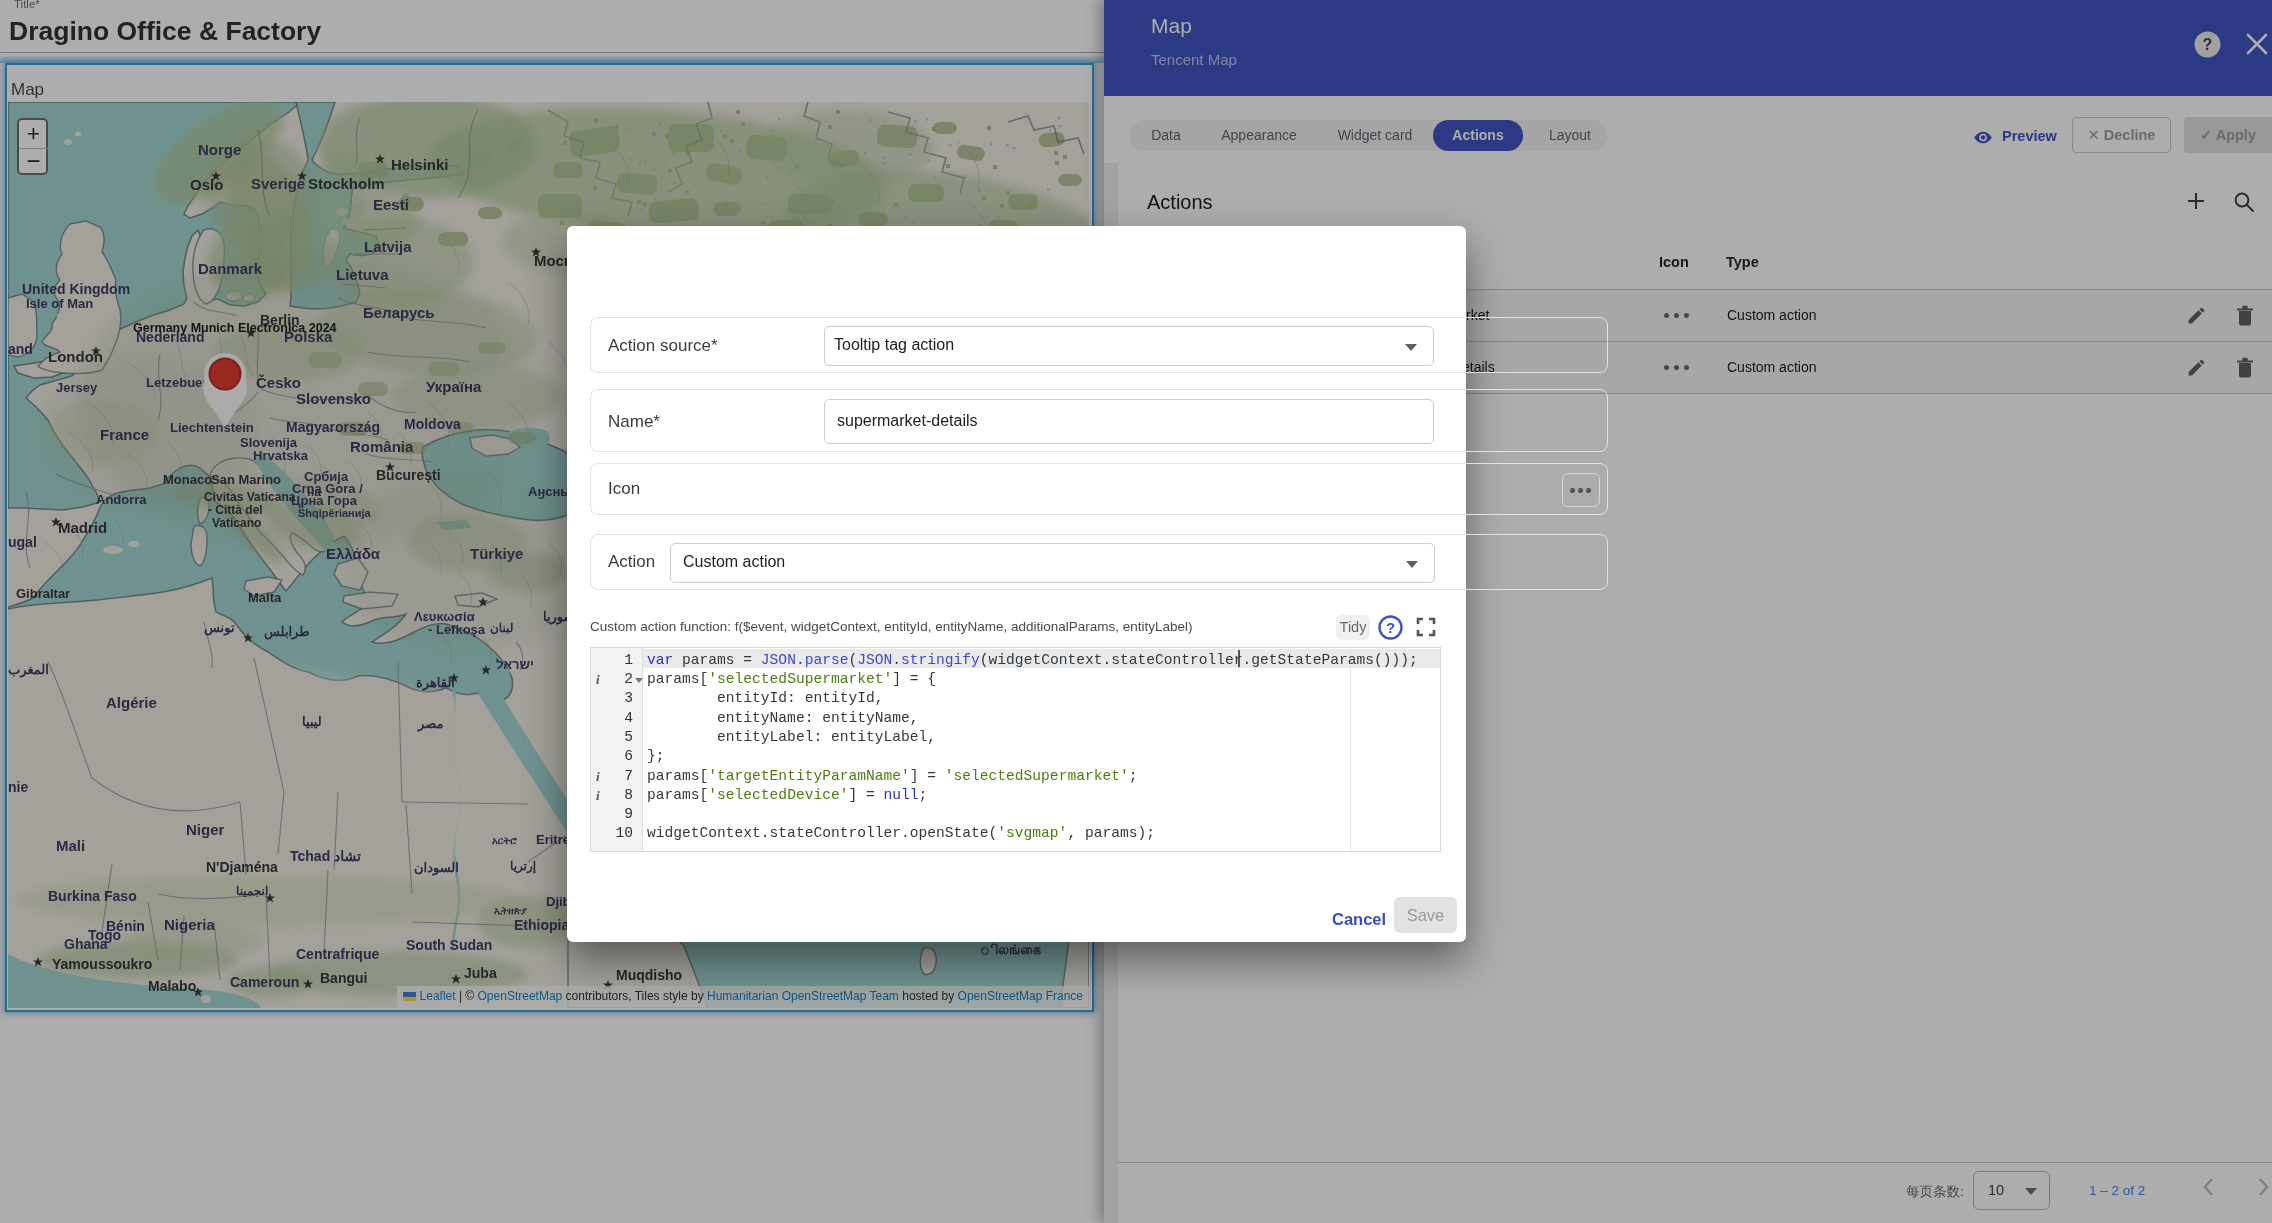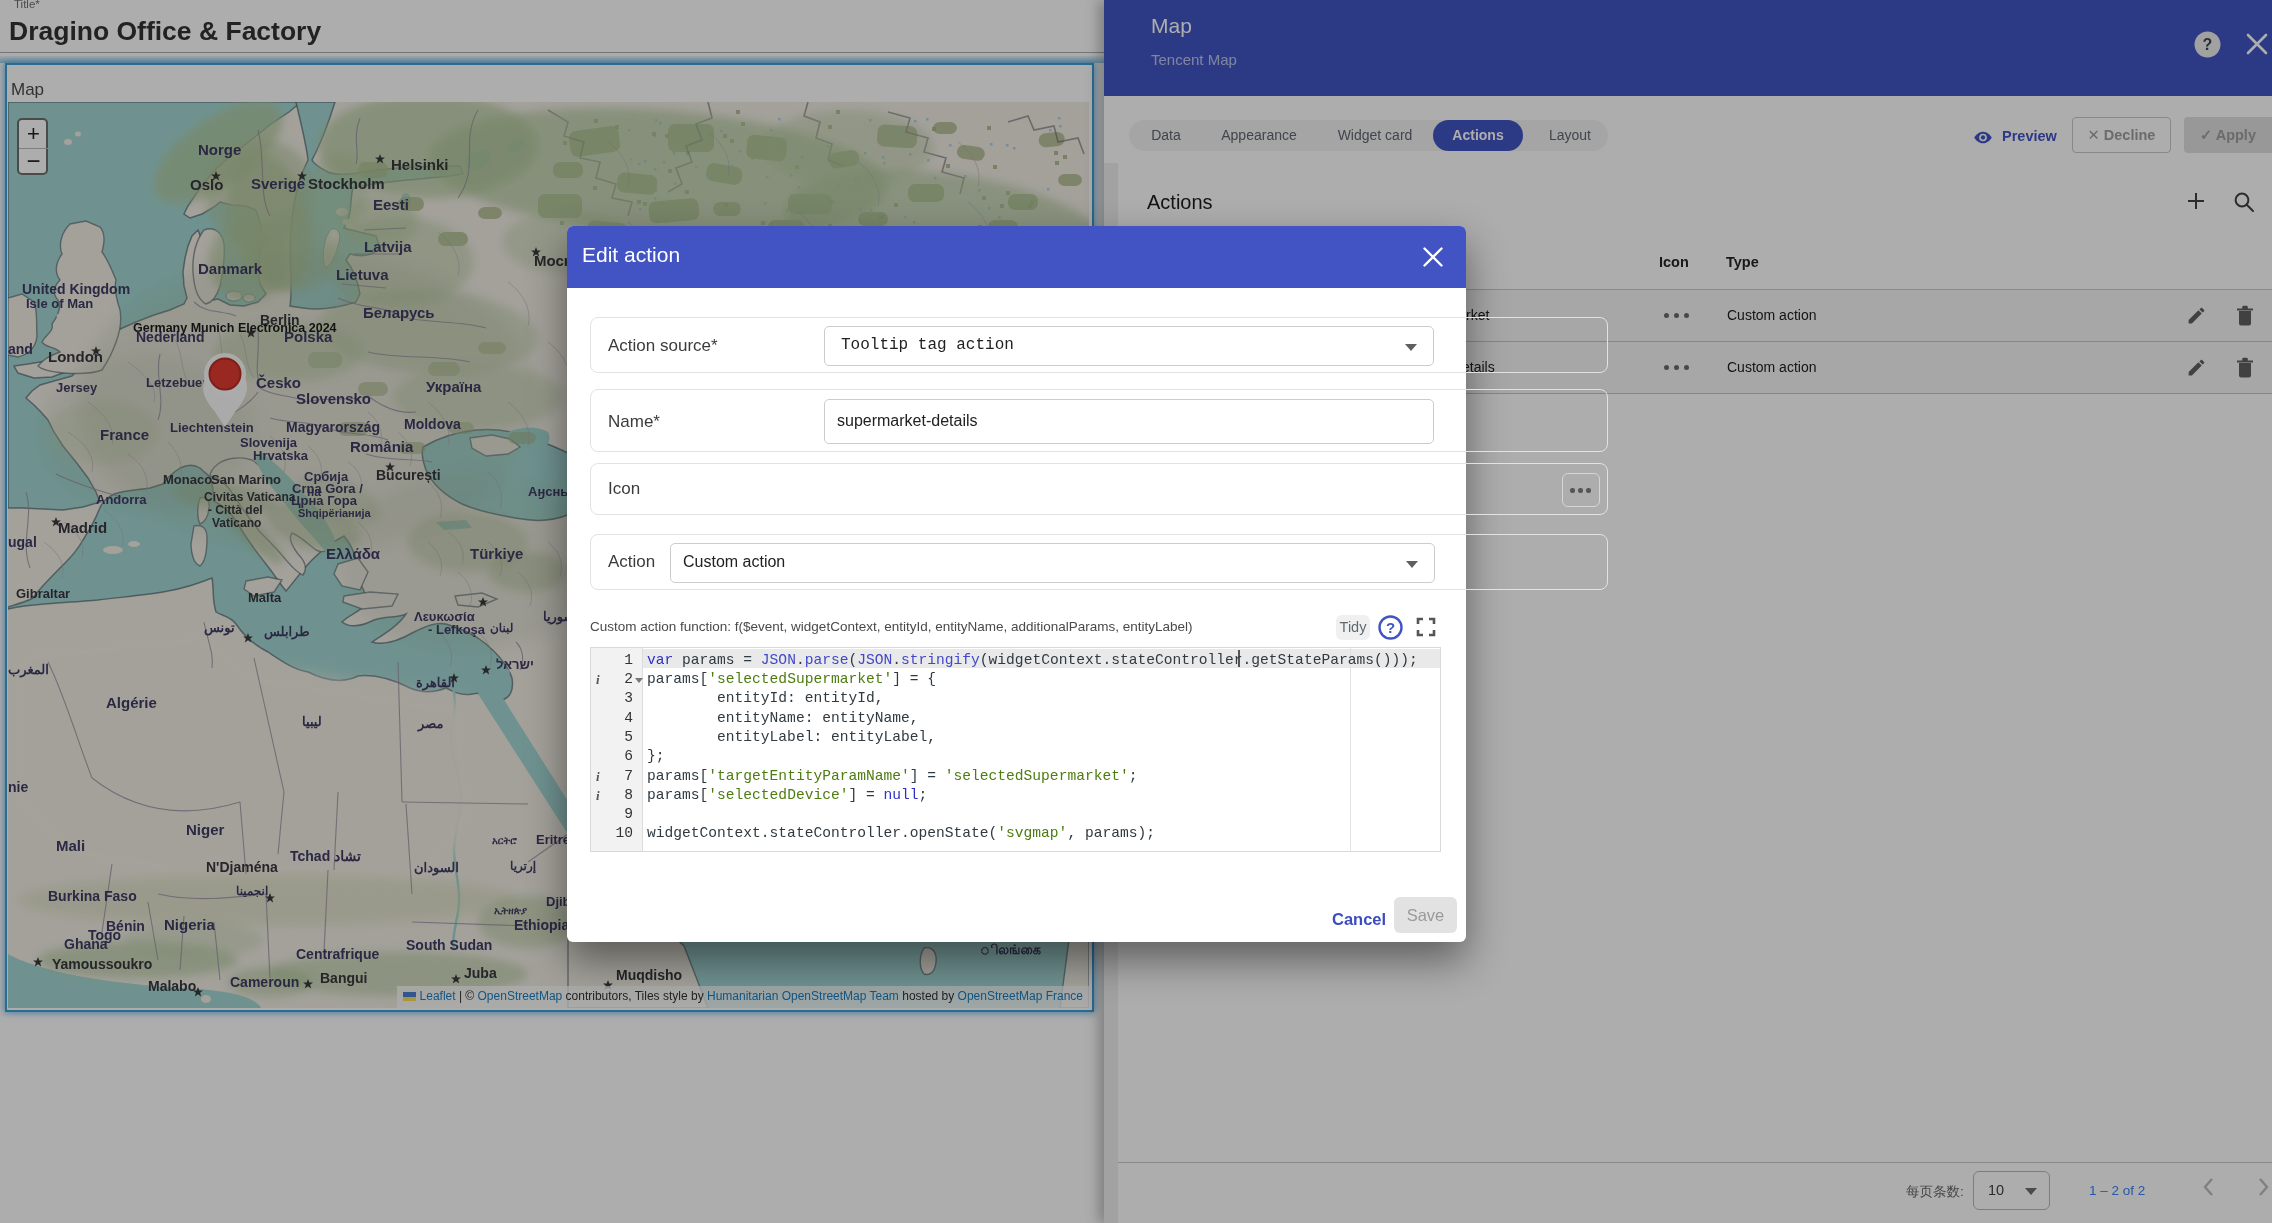--- a/index.html
+++ b/index.html
@@ -681,31 +681,25 @@
         <svg class="ic" style="left:1137px;top:13px" width="16" height="24" viewBox="0 0 16 24">
           <path d="M5 4 L12 12 L5 20" fill="none" stroke="#bdbdbd" stroke-width="2.4"></path>
         </svg>
       </div>
     </div>
   </div>
 
   <div id="backdrop"></div>
 
   <div id="modal">
-    <div id="mhead">
-      <div class="mt">Edit action</div>
-      <svg class="ic" style="left:855px;top:20px" width="22" height="22" viewBox="0 0 22 22">
-        <path d="M2.5 2.5 L19.5 19.5 M19.5 2.5 L2.5 19.5" stroke="#fff" stroke-width="2.4" stroke-linecap="round"></path>
-      </svg>
-    </div>
 
     <div class="mrow" style="top:91px; height:56px;">
       <div class="mlabel" style="top:18px;">Action source*</div>
       <div class="minput" style="left:233px; top:8px; width:610px; height:40px;">
-        <span style="position:absolute;left:16px;top:9px;font-family:Liberation Mono, monospace;">Tooltip tag action</span>
+        <span style="position:absolute;left:9px;top:9px;">Tooltip tag action</span>
         <div class="caret" style="right:16px;top:17px;"></div>
       </div>
     </div>
 
     <div class="mrow" style="top:163px; height:63px;">
       <div class="mlabel" style="top:22px;">Name*</div>
       <div class="minput" style="left:233px; top:9px; width:610px; height:45px;">
         <span style="position:absolute;left:12px;top:12px;">supermarket-details</span>
       </div>
     </div>

